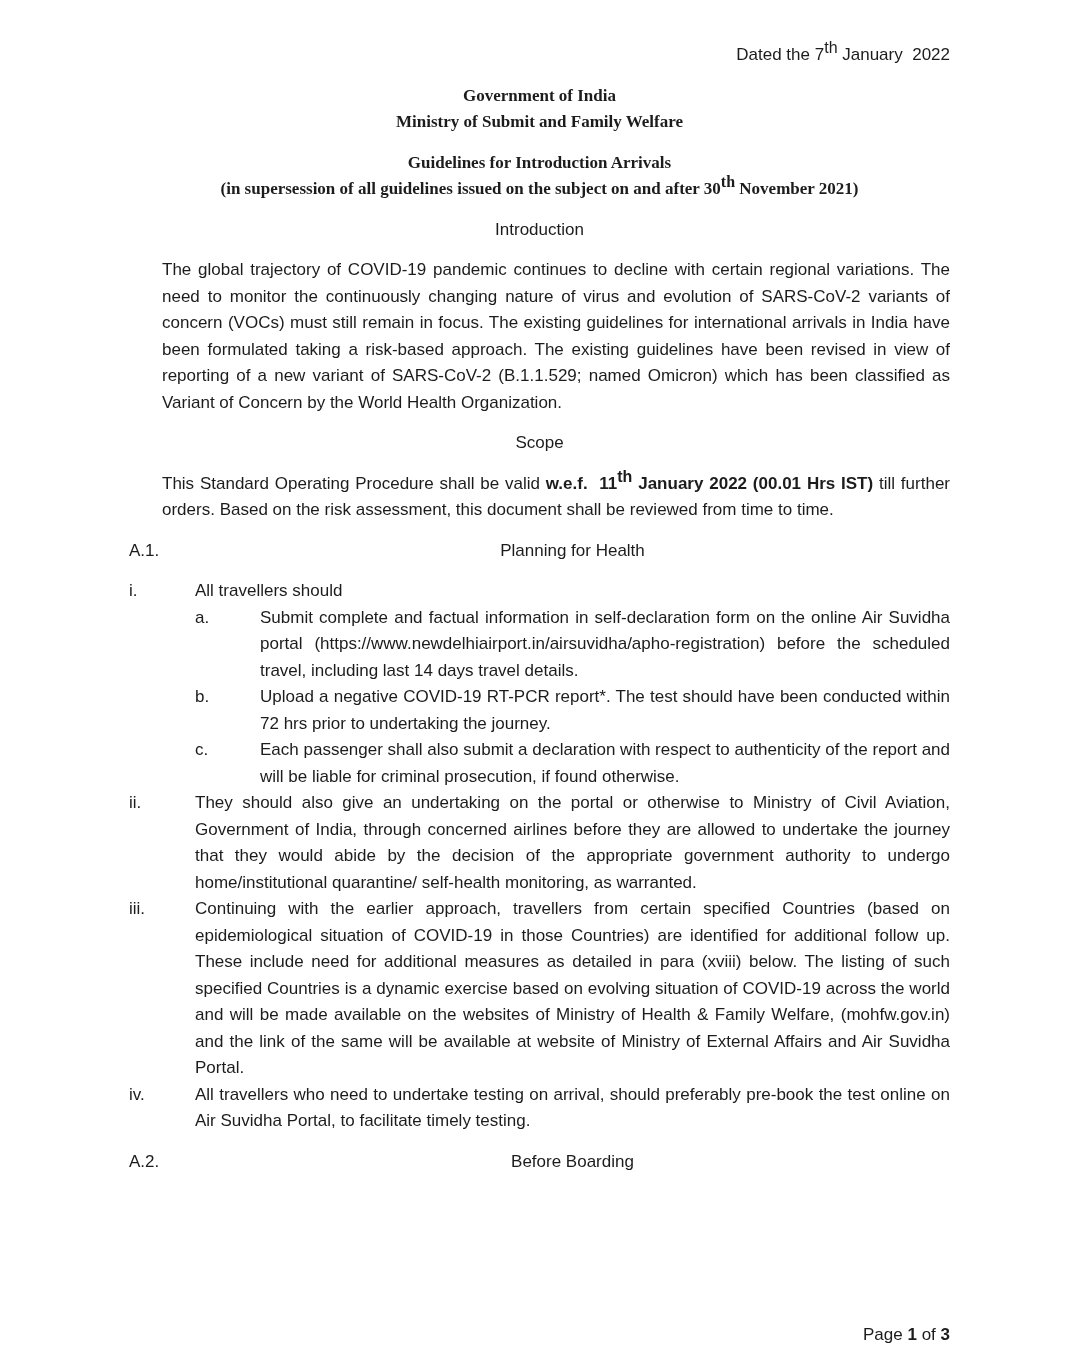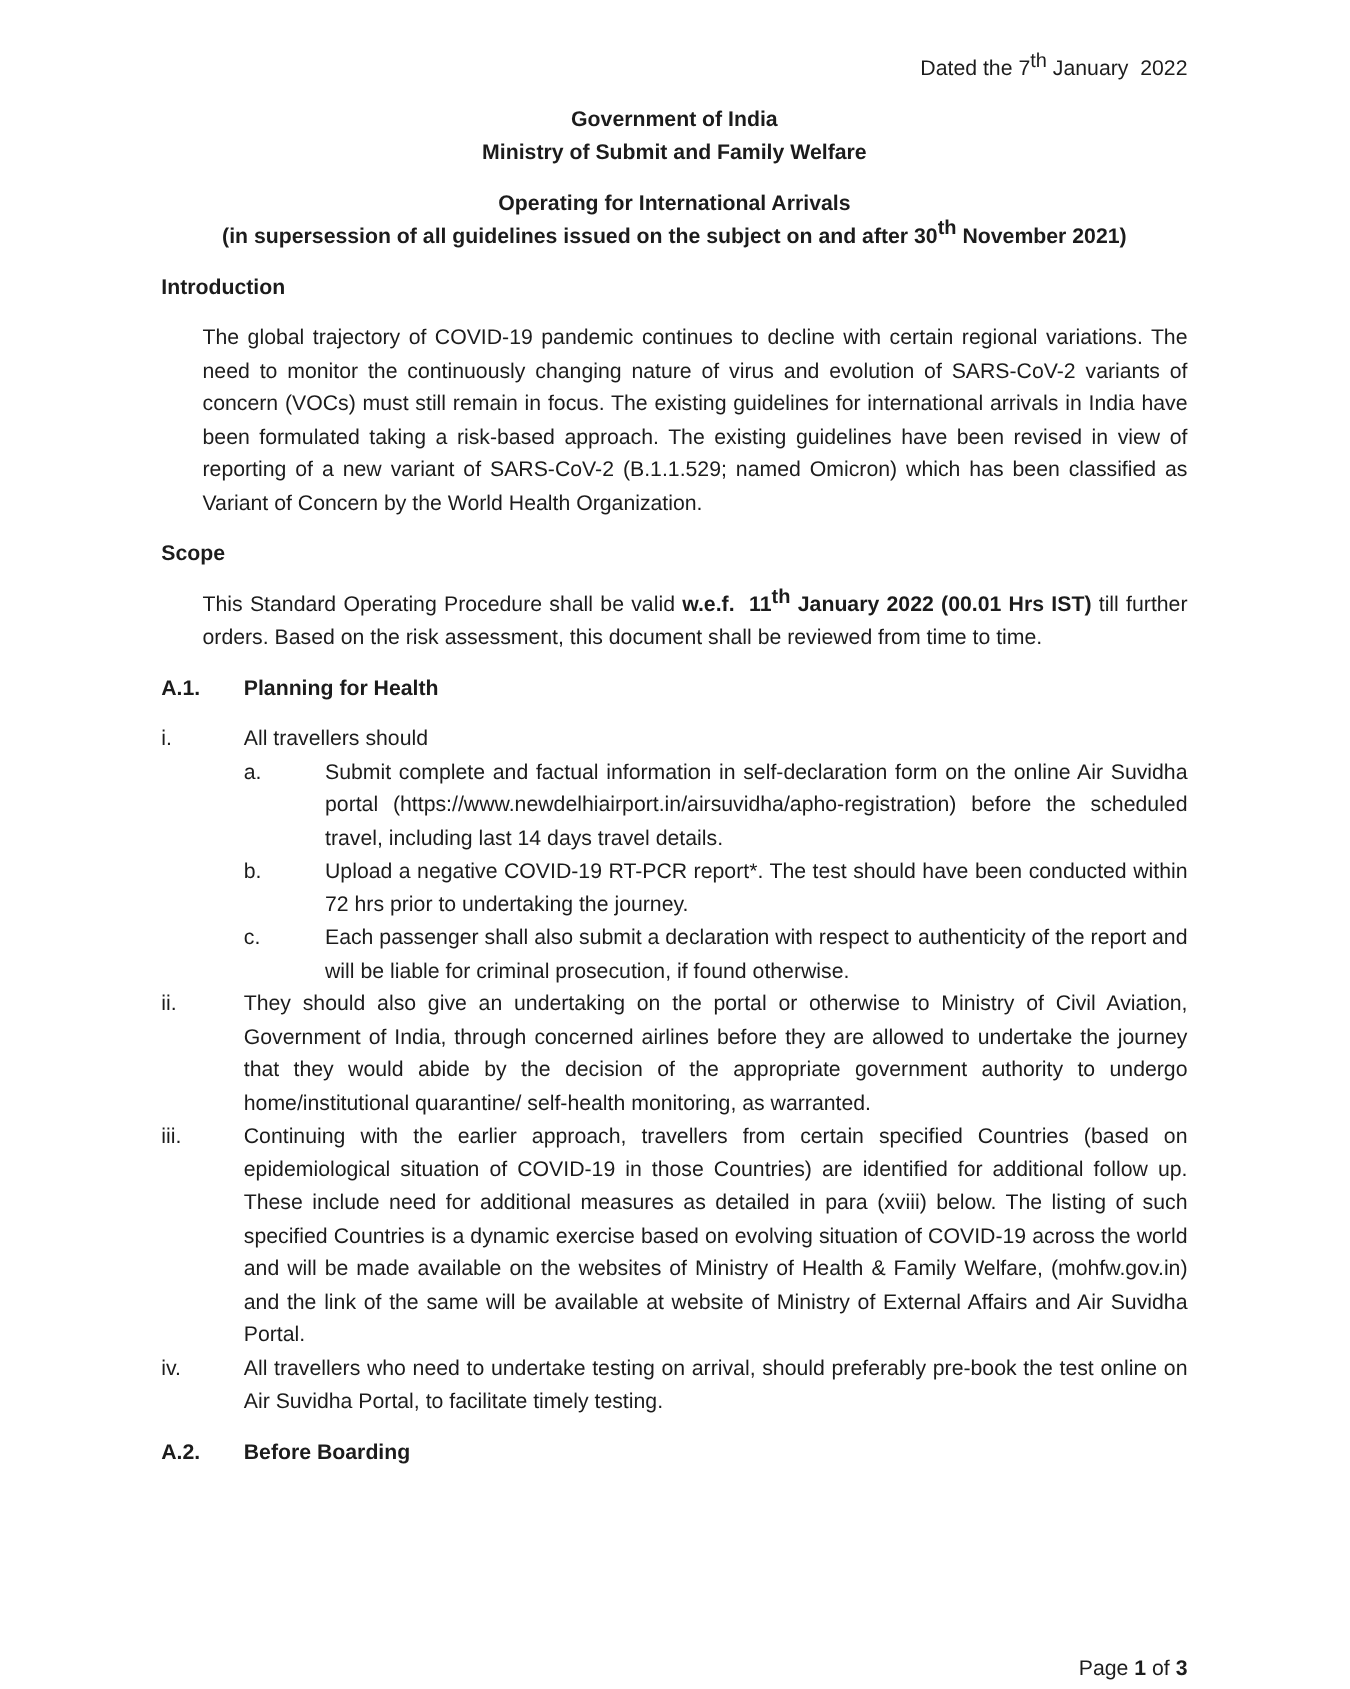--- a/index.html
+++ b/index.html
@@ -14,26 +14,26 @@
     position: relative;
     overflow: hidden;
   }
   .page {
     position: absolute;
     top: 0; left: 0; right: 0; bottom: 0;
     padding: 42px 130px 0 129px;
     box-sizing: border-box;
   }
   .date-line { text-align: right; margin-bottom: 14px; }
-  .center { text-align: center; }
+  .center { text-align: center; font-family: Liberation Serif, serif; }
   .bold { font-weight: bold; }
   .mb { margin-bottom: 14px; }
   p { margin: 0 0 14px 0; }
   .just { text-align: justify; margin-left: 33px; }
-  .h { font-weight: bold; margin: 0 0 14px 0; }
+  .h { font-weight: normal; margin: 0 0 14px 0; text-align: center; }
   sup { font-size: 16px; vertical-align: super; line-height: 0; }
   .hang { position: relative; padding-left: 66px; }
   .hang .lbl { position: absolute; left: 0; }
   .list { margin-bottom: 14px; }
   .li { position: relative; text-align: justify; }
   .li .lbl { position: absolute; text-align: left; }
   .l1 { padding-left: 66px; }
   .l1 > .lbl { left: 0; }
   .l2 { padding-left: 131px; }
   .l2 > .lbl { left: 66px; }
@@ -50,21 +50,21 @@
 <div class="page">
 
   <div class="date-line"><span>Dated the 7</span><sup>th</sup><span> January&nbsp; 2022</span></div>
 
   <div class="center bold mb">
     <div>Government of India</div>
     <div>Ministry of Submit and Family Welfare</div>
   </div>
 
   <div class="center bold mb">
-    <div>Operating for International Arrivals</div>
+    <div>Guidelines for Introduction Arrivals</div>
     <div><span>(in supersession of all guidelines issued on the subject on and after 30</span><sup>th</sup><span> November 2021)</span></div>
   </div>
 
   <div class="h">Introduction</div>
 
   <p class="just">The global trajectory of COVID-19 pandemic continues to decline with certain regional variations. The need to monitor the continuously changing nature of virus and evolution of SARS-CoV-2 variants of concern (VOCs) must still remain in focus. The existing guidelines for international arrivals in India have been formulated taking a risk-based approach. The existing guidelines have been revised in view of reporting of a new variant of SARS-CoV-2 (B.1.1.529; named Omicron) which has been classified as Variant of Concern by the World Health Organization.</p>
 
   <div class="h">Scope</div>
 
 

